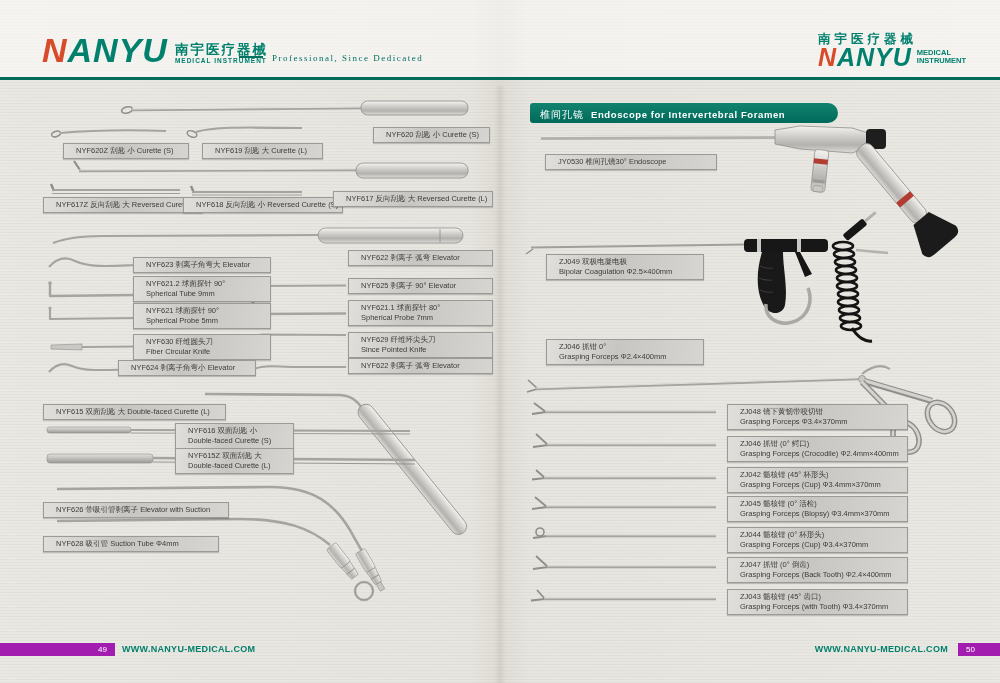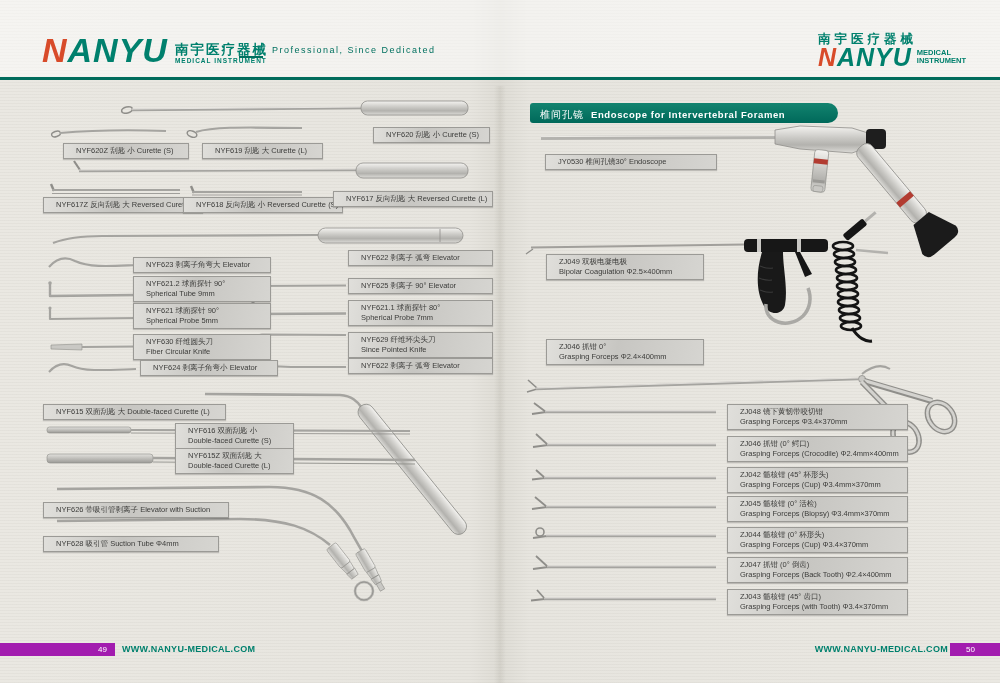--- a/index.html
+++ b/index.html
@@ -23,21 +23,21 @@
   .logo-left{position:absolute;left:42px;top:36px;display:flex;align-items:flex-end;}
   .brand{font-size:34px;font-weight:bold;font-style:italic;color:#00806d;letter-spacing:1px;line-height:28px;}
   .brand .n{color:#d84b2a;}
   .cnblock{margin-left:7px;}
   .cnblock .cn{font-size:13.5px;font-weight:bold;color:#00806d;letter-spacing:2px;line-height:14px;}
   .cnblock .sub{font-size:6.5px;font-weight:bold;color:#00806d;letter-spacing:1px;}
   .hdash{position:absolute;left:239px;top:56px;width:24px;height:2px;background:#00705f;}
   .tagline{position:absolute;left:272px;top:44px;}
   .tl-cn{font-size:11.5px;font-weight:bold;color:#00705f;letter-spacing:5px;white-space:nowrap;}
   .tl-line{display:inline-block;width:86px;height:1px;background:#00705f;vertical-align:middle;margin-left:8px;}
-  .tl-en{font-family:Liberation Sans, sans-serif;font-size:9px;color:#00705f;letter-spacing:1.5px;margin-top:1px;}
+  .tl-en{font-family:Liberation Serif, serif;font-size:9px;color:#00705f;letter-spacing:1.5px;margin-top:9px;}
   .logo-right{position:absolute;right:34px;top:32px;}
   .logo-right .cn2{font-size:12.5px;font-weight:bold;color:#00806d;letter-spacing:4px;line-height:14px;}
   .lr-row{display:flex;align-items:center;}
   .brand2{font-size:25px;font-weight:bold;font-style:italic;color:#00806d;letter-spacing:1px;line-height:22px;}
   .brand2 .n{color:#d84b2a;}
   .sub2{font-size:7.5px;font-weight:bold;color:#00806d;line-height:8.5px;margin-left:5px;}
 
   
   .lbl{
     position:absolute;z-index:3;
@@ -53,21 +53,21 @@
     background:linear-gradient(180deg,#12836f 0%,#00695a 100%);
     border-radius:3px 10px 10px 3px;color:#fff;line-height:20px;
     padding-left:10px;white-space:nowrap;
   }
   .banner-cn{font-size:10px;font-weight:normal;letter-spacing:1px;}
   .banner-en{font-size:9.5px;font-weight:bold;letter-spacing:0.6px;margin-left:7px;margin-top:24px;}
 
   
   .pagebar{position:absolute;top:643px;height:13px;background:#a21caf;color:#fff;font-size:8px;line-height:13px;z-index:3;}
   .pagebar.pl{left:0;width:107px;text-align:right;padding-right:8px;}
-  .pagebar.pr{right:0;width:34px;text-align:left;padding-left:16px;}
+  .pagebar.pr{right:0;width:34px;text-align:left;padding-left:8px;}
   .url{position:absolute;top:644px;color:#00806d;font-weight:bold;font-size:9px;letter-spacing:0.3px;z-index:3;}
   .url.ul{left:122px;}
   .url.ur{right:52px;}
 
   svg.art{position:absolute;left:0;top:0;z-index:2;}
 </style>
 </head>
 <body>
 
 <div class="paper"></div>
@@ -343,21 +343,21 @@
   <div>Spherical Probe 7mm</div>
 </div>
 <div class="lbl" style="left:133px;top:334px;width:112px">
   <div>NYF630 纤维圆头刀</div>
   <div>Fiber Circular Knife</div>
 </div>
 <div class="lbl" style="left:348px;top:332px;width:119px">
   <div>NYF629 纤维环尖头刀</div>
   <div>Since Pointed Knife</div>
 </div>
-<div class="lbl" style="left:140px;top:360px;width:112px">NYF624 剥离子角弯小 Elevator</div>
+<div class="lbl" style="left:118px;top:360px;width:112px">NYF624 剥离子角弯小 Elevator</div>
 <div class="lbl" style="left:348px;top:358px;width:119px">NYF622 剥离子 弧弯 Elevator</div>
 <div class="lbl" style="left:43px;top:404px;width:157px">NYF615 双面刮匙 大  Double-faced Curette (L)</div>
 <div class="lbl" style="left:175px;top:423px;width:93px">
   <div>NYF616 双面刮匙 小</div>
   <div>Double-faced Curette (S)</div>
 </div>
 <div class="lbl" style="left:175px;top:448px;width:93px">
   <div>NYF615Z 双面刮匙 大</div>
   <div>Double-faced Curette (L)</div>
 </div>

